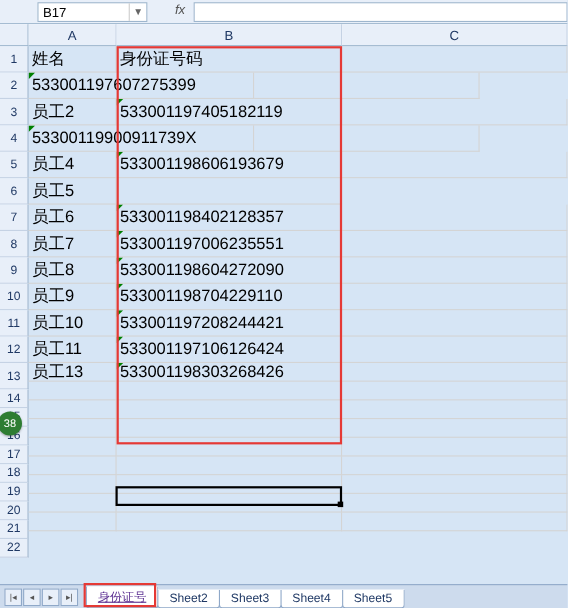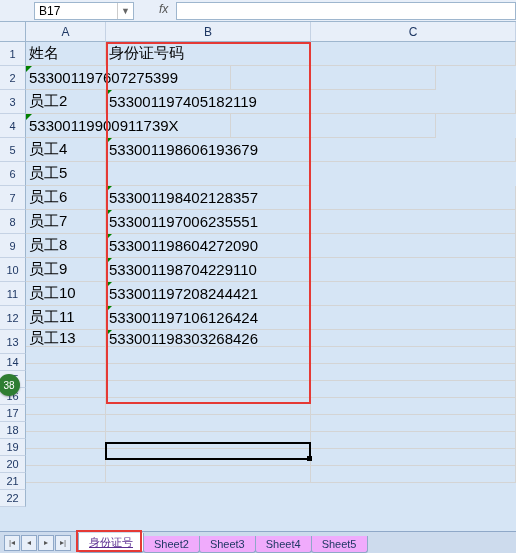--- a/index.html
+++ b/index.html
@@ -37,21 +37,21 @@
 .active-cell::after { content:''; position:absolute; right:-3px; bottom:-3px; width:5px;height:5px;background:#000; }
 
 .red-box { border: 2px solid #e53935; position: absolute; pointer-events: none; }
 
 .green-badge { position: absolute; left: -2px; width: 22px; height: 22px; background: #2e7d32; color: #fff; border-radius: 50%; display: flex; align-items: center; justify-content: center; font-size: 10px; box-shadow: 0 1px 2px rgba(0,0,0,0.3); }
 
 .tab-bar { position: absolute; bottom: 0; left: 0; right: 0; height: 22px; background: #cddbed; display: flex; align-items: center; border-top: 1px solid #8fa8c8; }
 .tab-nav { display: flex; margin-left: 4px; }
 .tab-nav-btn { width: 16px; height: 16px; border: 1px solid #8fa8c8; background: #e8eff9; margin-right: 1px; font-size: 8px; color: #555; display:flex;align-items:center;justify-content:center; cursor: pointer; }
 .tabs { display: flex; margin-left: 6px; align-items: flex-end; height: 100%; }
-.tab { padding: 2px 10px; font-size: 11px; background: #f0abfc; border: 1px solid #8fa8c8; border-top: none; margin-right: -1px; color: #1f3864; cursor: pointer; border-radius: 0 0 3px 3px; }
+.tab { padding: 2px 10px; font-size: 11px; background: #ffffff; border: 1px solid #8fa8c8; border-top: none; margin-right: -1px; color: #1f3864; cursor: pointer; border-radius: 0 0 3px 3px; }
 .tab.active { background: #fff; font-weight: normal; color: #5b2e91; text-decoration: underline; }
 </style>
 </head>
 <body>
 
 <div class="formula-bar">
   <div class="name-box">
     <span>B17</span>
     <span class="name-box-dd">▼</span>
   </div>

